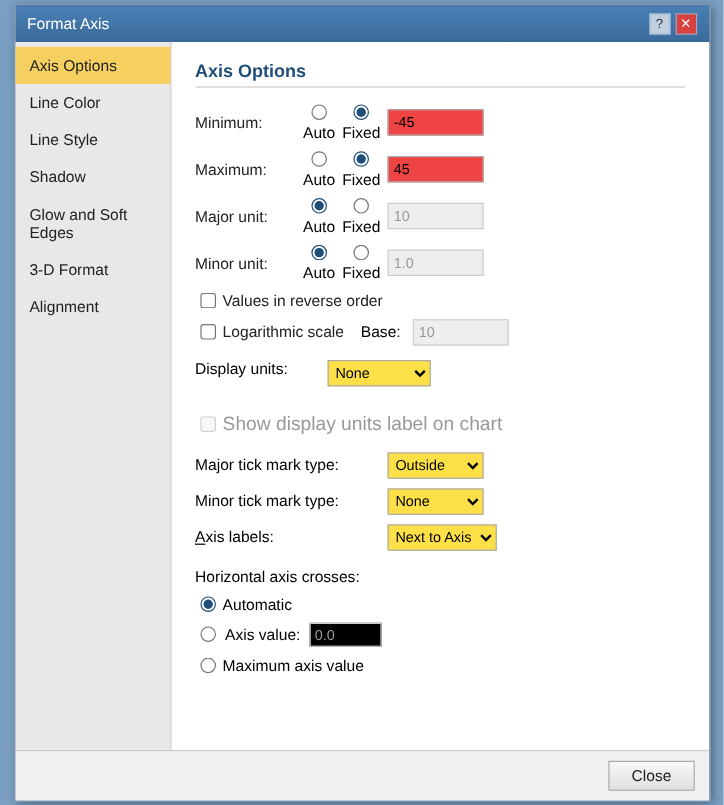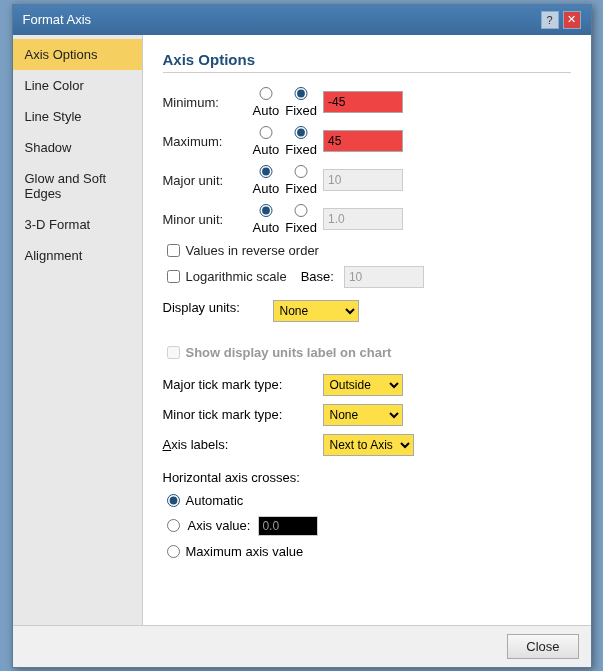--- a/index.html
+++ b/index.html
@@ -191,23 +191,22 @@
 
     .show-units-row {
       display: flex;
       align-items: center;
       gap: 6px;
       margin-bottom: 14px;
       margin-left: 4px;
     }
 
     .show-units-row label {
-      font-size: 13px;
+      font-size: 16px;
       color: #999;
-      font-weight: bold;
     }
 
     .tick-row {
       display: flex;
       align-items: center;
       margin-bottom: 8px;
     }
 
     .tick-label {
       width: 160px;

